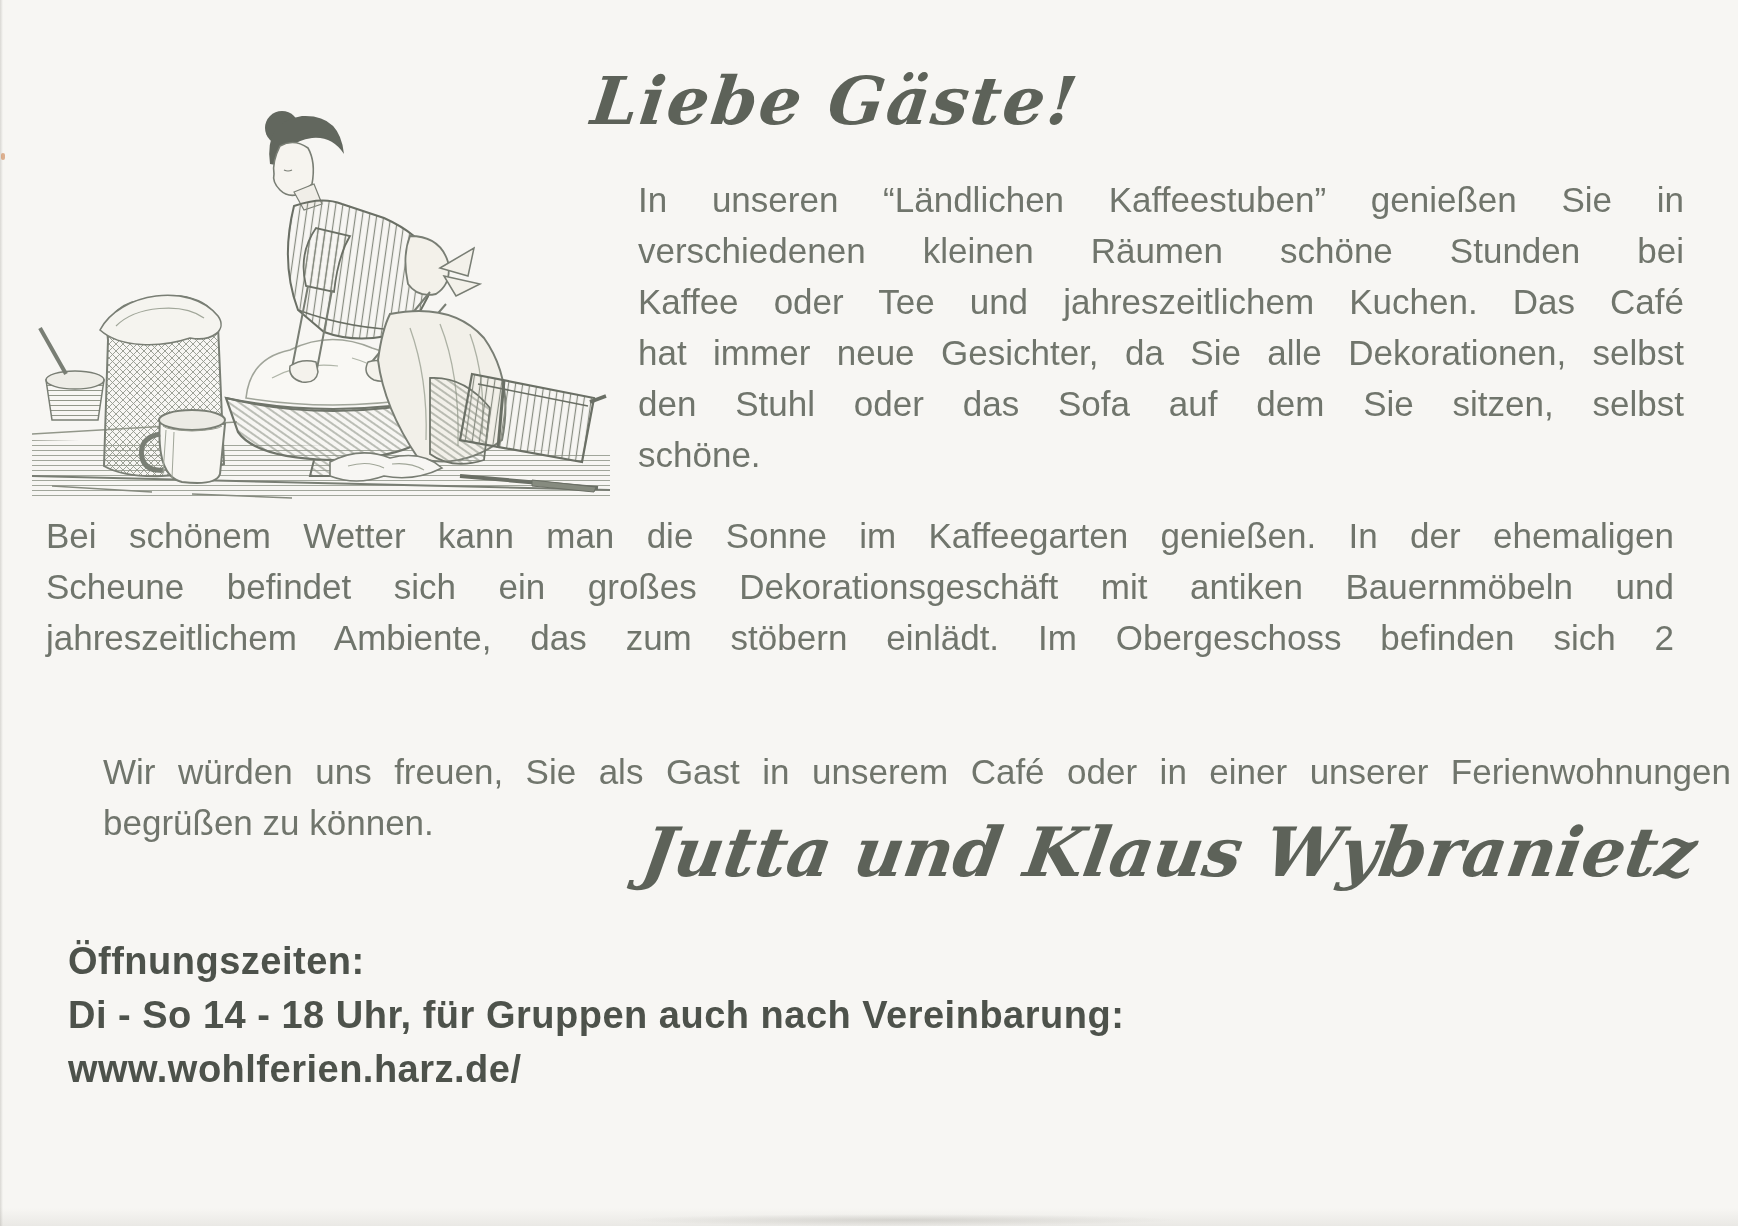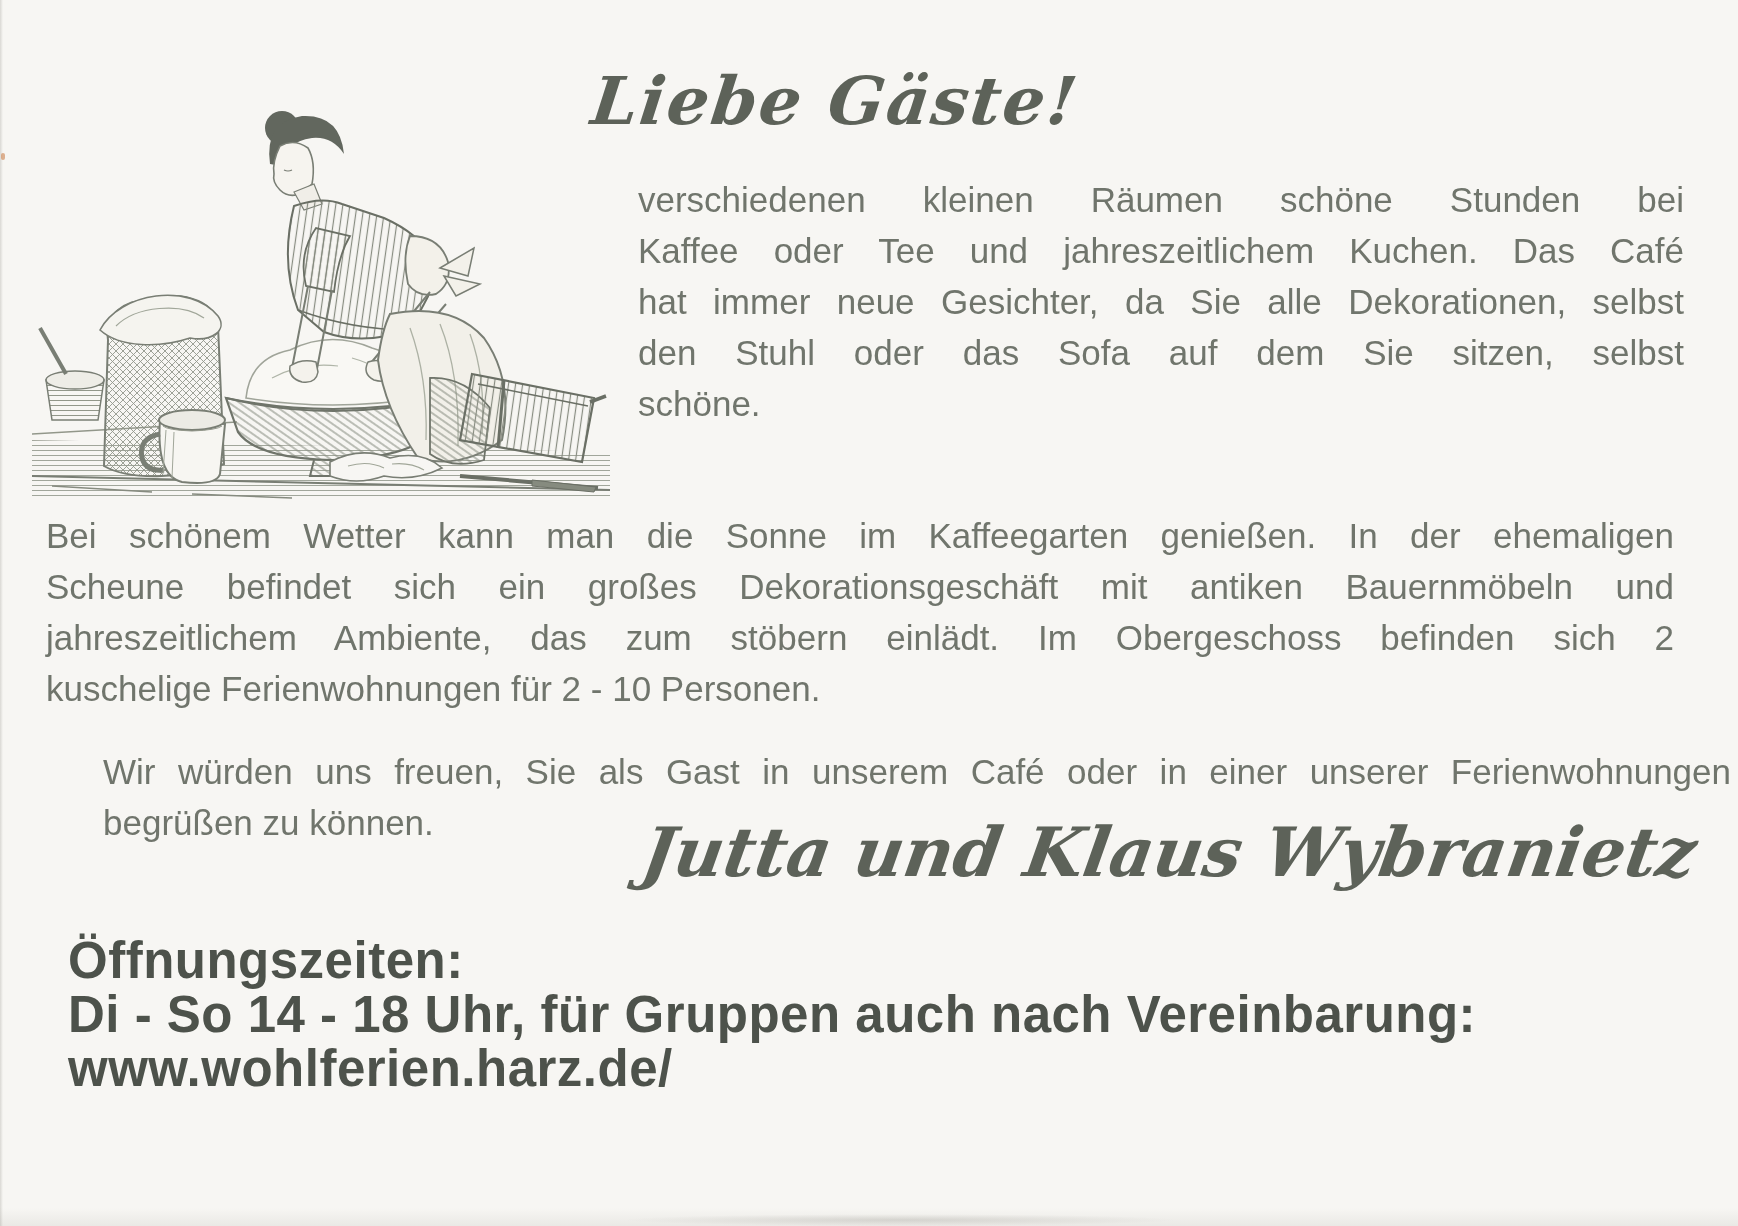--- a/index.html
+++ b/index.html
@@ -45,21 +45,21 @@
     position:absolute;right:42px;top:812px;
     font-family:"DejaVu Serif", serif;
     font-style:italic;font-weight:700;
     font-size:68px;color:#5d6259;
     transform:skewX(-9deg);
     white-space:nowrap;
   }
 
   .footer{
     position:absolute;left:68px;top:934px;
-    font-size:51px;line-height:54px;font-weight:bold;
+    font-size:38px;line-height:54px;font-weight:bold;
     color:#4d524b;letter-spacing:.5px;
   }
   .footer .line{white-space:nowrap;}
 </style>
 </head>
 <body>
 
 <div class="card">
 
   <div class="edge-scratch"></div>
@@ -146,32 +146,32 @@
 
       <path d="M298 384 Q328 368 358 380 Q390 372 410 390 Q382 404 352 398 Q324 408 298 398 Z" fill="#f8f7f3" stroke="#6f746a" stroke-width="1.6"></path>
       <path d="M316 388 Q336 382 352 390 M360 386 Q378 384 392 392" stroke="#9aa092" stroke-width="1.1" fill="none"></path>
 
       <path d="M428 398 L566 410" stroke="#5f6459" stroke-width="4" fill="none"></path>
       <path d="M500 402 L564 409 L562 414 L500 408 Z" fill="#7d8276" stroke="#5f6459" stroke-width="1"></path>
     </svg>
   </div>
 
   <div class="intro bodytext">
+    <span class="line j">In unseren “Ländlichen Kaffeestuben” genießen Sie in</span>
     <span class="line j">verschiedenen kleinen Räumen schöne Stunden bei</span>
     <span class="line j">Kaffee oder Tee und jahreszeitlichem Kuchen. Das Café</span>
     <span class="line j">hat immer neue Gesichter, da Sie alle Dekorationen, selbst</span>
     <span class="line j">den Stuhl oder das Sofa auf dem Sie sitzen, selbst</span>
     <span class="line">schöne.</span>
   </div>
 
   <div class="para2 bodytext">
     <span class="line j">Bei schönem Wetter kann man die Sonne im Kaffeegarten genießen. In der ehemaligen</span>
     <span class="line j">Scheune befindet sich ein großes Dekorationsgeschäft mit antiken Bauernmöbeln und</span>
     <span class="line j">jahreszeitlichem Ambiente, das zum stöbern einlädt. Im Obergeschoss befinden sich 2</span>
-    <span class="line">kuschelige Ferienwohnungen für 2 - 10 Personen.</span>
   </div>
 
   <div class="closing bodytext">
     <span class="line j">Wir würden uns freuen, Sie als Gast in unserem Café oder in einer unserer Ferienwohnungen</span>
     <span class="line">begrüßen zu können.</span>
   </div>
 
   <div class="signature">Jutta und Klaus Wybranietz</div>
 
   <div class="footer">

